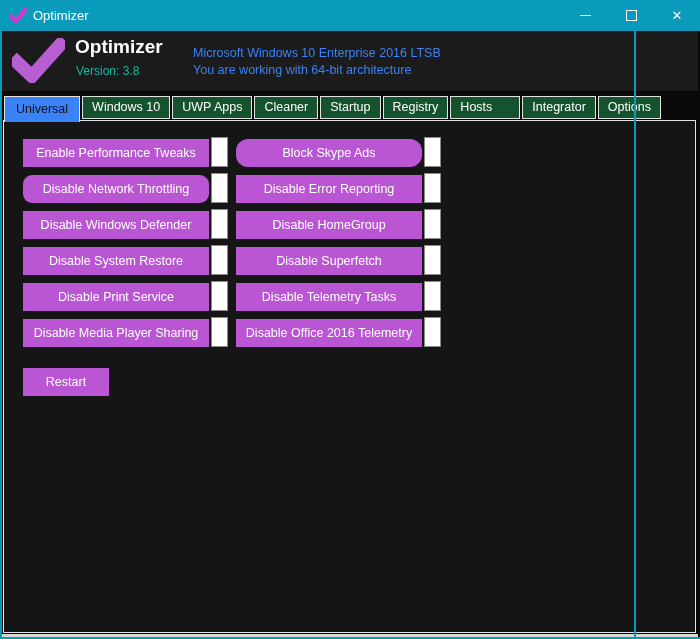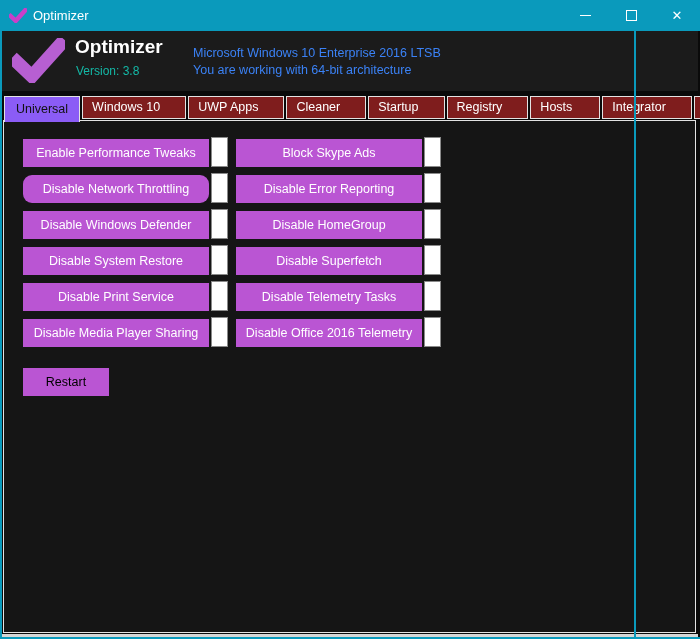--- a/index.html
+++ b/index.html
@@ -26,30 +26,30 @@
 
   
   .header { position:absolute; left:2px; top:31px; width:696px; height:60px; background:#1b1b1b; }
   .logo-check { position:absolute; left:10px; top:7px; }
   .app-name { position:absolute; left:73px; top:5px; color:#ffffff; font-size:19px; font-weight:bold; }
   .version { position:absolute; left:74px; top:33px; color:#14b8a6; font-size:12px; }
   .osinfo { position:absolute; left:191px; top:14px; color:#3b82f6; font-size:12.5px; line-height:17px; }
 
   
   .tabstrip { position:absolute; left:4px; top:92px; width:694px; height:29px; background:transparent; display:flex; align-items:flex-end; z-index:5; }
-  .tab { flex:0 0 auto; background:#7f1d1d; color:#ffffff; font-size:12.5px; border:1px solid #e3e3e3; padding:3px 25px 4px 9px; margin-right:2px; margin-bottom:2px; cursor:default; white-space:nowrap; }
-  .tab.selected { background:#8b5cf6; color:#111111; border-bottom:none; padding:5px 11px 6px 11px; margin-bottom:-1px; z-index:6; }
+  .tab { flex:0 0 auto; background:#14532d; color:#ffffff; font-size:12.5px; border:1px solid #e3e3e3; padding:3px 9px 4px 9px; margin-right:2px; margin-bottom:2px; cursor:default; white-space:nowrap; }
+  .tab.selected { background:#3b82f6; color:#111111; border-bottom:none; padding:5px 11px 6px 11px; margin-bottom:-1px; z-index:6; }
   .tab.tab-hosts { padding-right:27px; }
 
   
   .panel { position:absolute; left:3px; top:120px; width:693px; height:513px; background:#151515; border:1px solid #e3e3e3; z-index:4; }
 
   .opt-btn { position:absolute; width:186px; height:28px; background:#ba55d3; color:#ffffff; border:none; font-family:"Liberation Sans", sans-serif; font-size:12.5px; display:flex; align-items:center; justify-content:center; cursor:default; }
   .indicator { position:absolute; width:17px; height:30px; background:#ffffff; border:1px solid #8a8a8a; }
-  .restart-btn { position:absolute; left:19px; top:247px; width:86px; height:28px; background:#ba55d3; color:#000000; border:none; font-family:"Liberation Sans", sans-serif; font-size:12.5px; display:flex; align-items:center; justify-content:center; cursor:default; }
+  .restart-btn { position:absolute; left:19px; top:247px; width:86px; height:28px; background:#ba55d3; color:#ffffff; border:none; font-family:"Liberation Sans", sans-serif; font-size:12.5px; display:flex; align-items:center; justify-content:center; cursor:default; }
 </style>
 </head>
 <body>
 
 <div class="window">
 
   <div class="titlebar">
     <svg class="tb-check" width="18" height="15" viewBox="0 0 32 26">
       <path d="M3 14 L12 22.5 L29 3.5" fill="none" stroke="#c93fc9" stroke-width="8" stroke-linecap="square"></path>
     </svg>
@@ -104,21 +104,21 @@
 
     <button class="opt-btn" style="left:19px; top:126px;">Disable System Restore</button>
     <div class="indicator" style="left:207px; top:124px;"></div>
 
     <button class="opt-btn" style="left:19px; top:162px;">Disable Print Service</button>
     <div class="indicator" style="left:207px; top:160px;"></div>
 
     <button class="opt-btn" style="left:19px; top:198px;">Disable Media Player Sharing</button>
     <div class="indicator" style="left:207px; top:196px;"></div>
 
-    <button class="opt-btn" style="left:232px; top:18px;">Block Skype Ads</button>
+    <button class="opt-btn" style="left:232px; top:18px;border-radius:12px;">Block Skype Ads</button>
     <div class="indicator" style="left:420px; top:16px;"></div>
 
     <button class="opt-btn" style="left:232px; top:54px;">Disable Error Reporting</button>
     <div class="indicator" style="left:420px; top:52px;"></div>
 
     <button class="opt-btn" style="left:232px; top:90px;">Disable HomeGroup</button>
     <div class="indicator" style="left:420px; top:88px;"></div>
 
     <button class="opt-btn" style="left:232px; top:126px;">Disable Superfetch</button>
     <div class="indicator" style="left:420px; top:124px;"></div>

